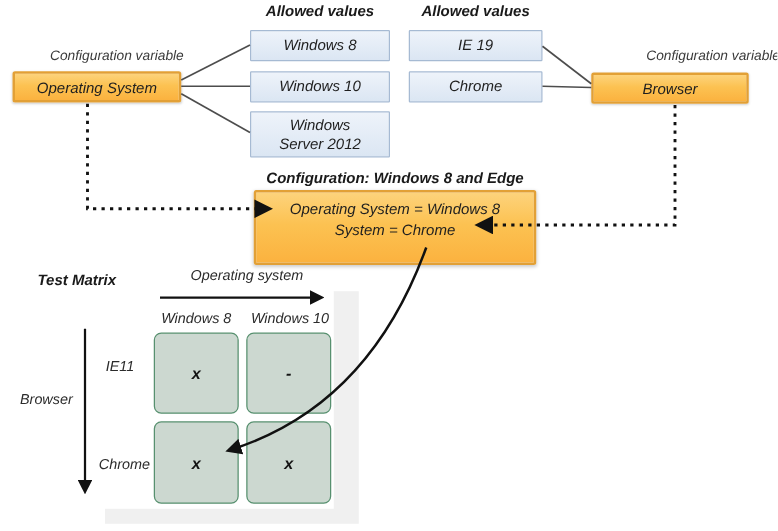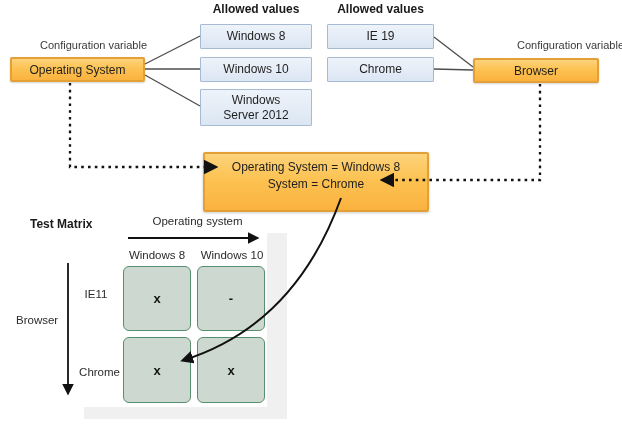--- a/index.html
+++ b/index.html
@@ -1,18 +1,18 @@
 <!DOCTYPE html>
 <html><head>
 <meta charset="utf-8">
 <style>
   html,body{margin:0;padding:0;background:#ffffff;}
   body{font-family:"Liberation Sans","DejaVu Sans",sans-serif;color:#262626;}
   #stage{position:relative;width:622px;height:425px;background:#ffffff;overflow:hidden;}
-  .abs{position:absolute;}
+  .abs{position:absolute;font-style:italic;}
   .lbl{font-size:11px;color:#3a3a3a;white-space:nowrap;margin-left:28px;}
   .heading{font-size:12px;font-weight:bold;color:#1a1a1a;text-align:center;white-space:nowrap;}
   .orange-box{
     background:linear-gradient(180deg,#fdd37c 0%,#fcc252 45%,#fbb23f 100%);
     border:2px solid #e2a036;border-radius:2px;
     display:flex;align-items:center;justify-content:center;
     font-size:12px;color:#1f1f1f;box-sizing:border-box;
     box-shadow:0 1px 2px rgba(0,0,0,0.18);
   }
   .blue-box{
@@ -70,20 +70,21 @@
   </div>
   <div class="abs blue-box" style="left:327px;top:57px;width:107px;height:25px;">
     <span>Chrome</span>
   </div>
 
   <div class="abs lbl" style="left:475px;top:39px;width:135px;text-align:center;">Configuration variable</div>
   <div class="abs orange-box" style="left:473px;top:58px;width:126px;height:25px;">
     <span>Browser</span>
   </div>
 
+  <div class="abs heading" style="left:203px;top:135px;width:226px;">Configuration: Windows 8 and Edge</div>
   <div class="abs config-box" style="left:203px;top:152px;width:226px;height:60px;">
     <div>Operating System = Windows 8</div>
     <div>System = Chrome</div>
   </div>
 
   <div class="abs heading" style="left:30px;top:217px;">Test Matrix</div>
   <div class="abs col-label" style="left:140px;top:215px;width:115px;">Operating system</div>
 
   <div class="abs col-label" style="left:123px;top:249px;width:68px;">Windows 8</div>
   <div class="abs col-label" style="left:195px;top:249px;width:74px;">Windows 10</div>

